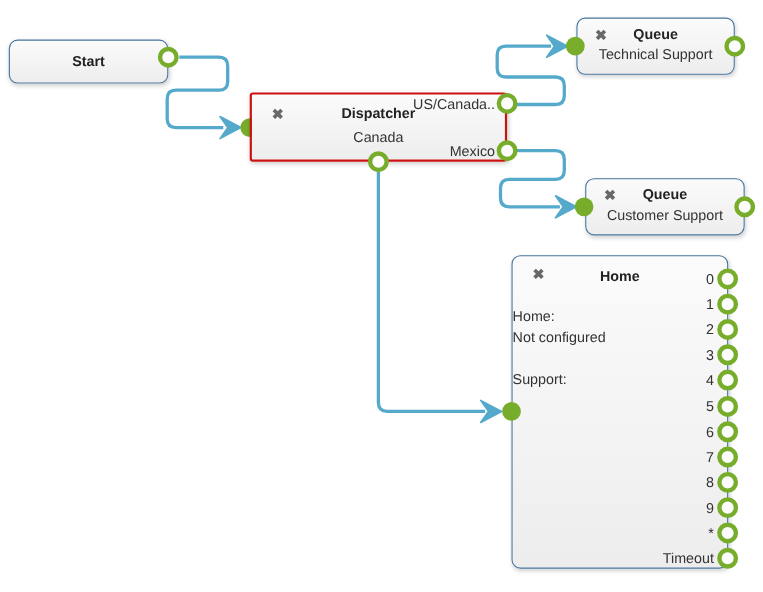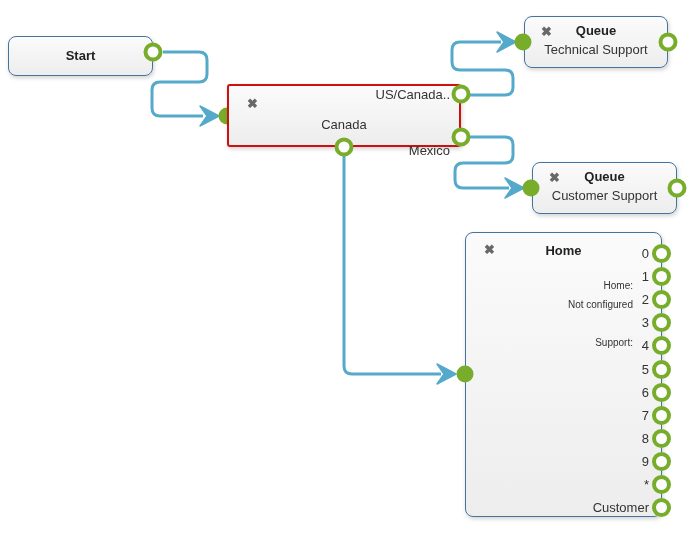--- a/index.html
+++ b/index.html
@@ -45,22 +45,22 @@
   .out-label{position:absolute;right:9px;text-align:right;}
   .port{position:absolute;border-radius:50%;transform:translate(-50%,-50%);}
   .ring{
     width:11px;height:11px;border:4.5px solid var(--port-green);
     background:#fdfdfd;z-index:4;
   }
   .dot{width:17px;height:17px;background:var(--port-green);z-index:4;}
   .dot.under{z-index:2;}
   
   .menu-line{
-    position:absolute;left:0;right:28px;text-align:right;
-    font-size:10px;color:var(--text-color);
+    position:absolute;left:0;right:28px;text-align:left;
+    font-size:13px;color:var(--text-color);
   }
   .menu-port-row{position:absolute;right:0;width:90px;height:20px;}
   .menu-port-row .portlabel{
     position:absolute;right:12px;top:0;line-height:20px;text-align:right;
   }
   .menu-port-row .ring{position:absolute;right:-10px;top:0;transform:none;}
   .wire{fill:none;stroke:var(--connector-blue);stroke-width:3;}
   .arrowhead{fill:var(--connector-blue);stroke:var(--connector-blue);
     stroke-width:1.5;stroke-linejoin:round;}
 </style>
@@ -82,23 +82,24 @@
     <path class="wire" d="M 344 156 V 366 Q 344 374 352 374 H 441"></path>
     <path class="arrowhead" d="M 456 374 L 437 364 L 444 374 L 437 384 Z"></path>
   </svg>
 
   <div class="node" style="left:8px;top:22px;width:145px;height:40px;margin-top:14px;">
     <div class="node-title" style="top:11px">Start</div>
   </div>
 
   <div class="node selected" style="left:227px;top:84px;width:234px;height:63px;">
     <span class="close" style="left:18px;top:11px">✖</span>
+    <div class="node-title" style="top:9px">Dispatcher</div>
     <div class="node-subtitle" style="top:31px">Canada</div>
     <span class="portlabel out-label" style="top:1px">US/Canada..</span>
-    <span class="portlabel out-label" style="top:57px">Mexico</span>
+    <span class="portlabel out-label" style="top:44px">Mexico</span>
   </div>
 
   <div class="node" style="left:524px;top:16px;width:144px;height:52px;">
     <span class="close" style="left:16px;top:8px">✖</span>
     <div class="node-title" style="top:6px">Queue</div>
     <div class="node-subtitle" style="top:25px">Technical Support</div>
   </div>
 
   <div class="node" style="left:532px;top:162px;width:145px;height:52px;">
     <span class="close" style="left:16px;top:8px">✖</span>
@@ -152,21 +153,21 @@
     </div>
     <div class="menu-port-row" style="top:219px">
       <span class="portlabel">9</span>
       <span class="port ring"></span>
     </div>
     <div class="menu-port-row" style="top:242px">
       <span class="portlabel">*</span>
       <span class="port ring"></span>
     </div>
     <div class="menu-port-row" style="top:265px">
-      <span class="portlabel">Customer</span>
+      <span class="portlabel">Timeout</span>
       <span class="port ring"></span>
     </div>
   </div>
 
   <span class="port ring" style="left:153px;top:52px"></span>
   <span class="port dot under" style="left:227px;top:116px"></span>
   <span class="port ring" style="left:461px;top:94px"></span>
   <span class="port ring" style="left:461px;top:137px"></span>
   <span class="port ring" style="left:344px;top:147px"></span>
   <span class="port dot" style="left:523px;top:42px"></span>

